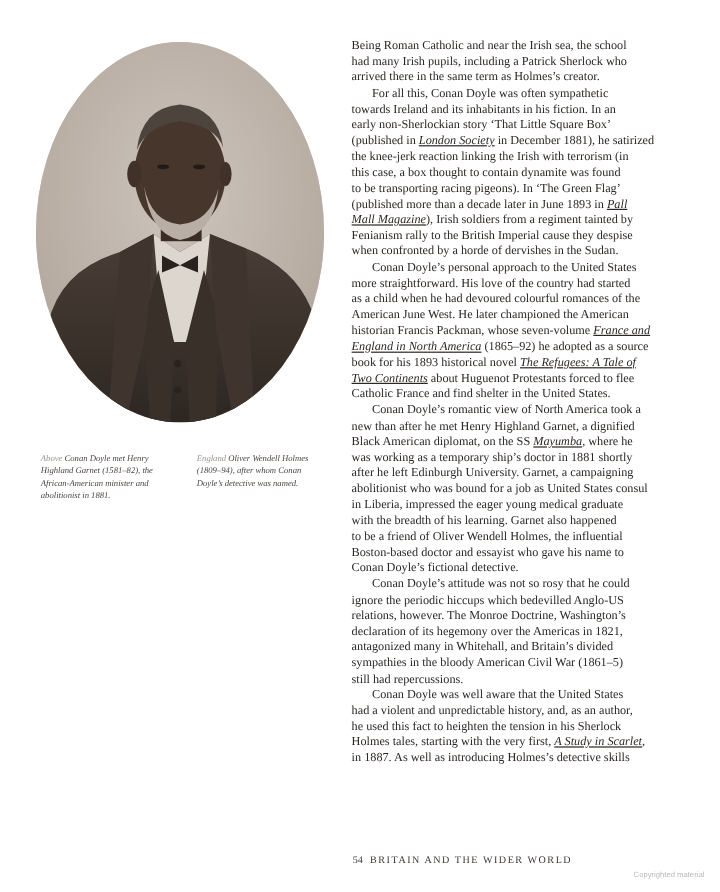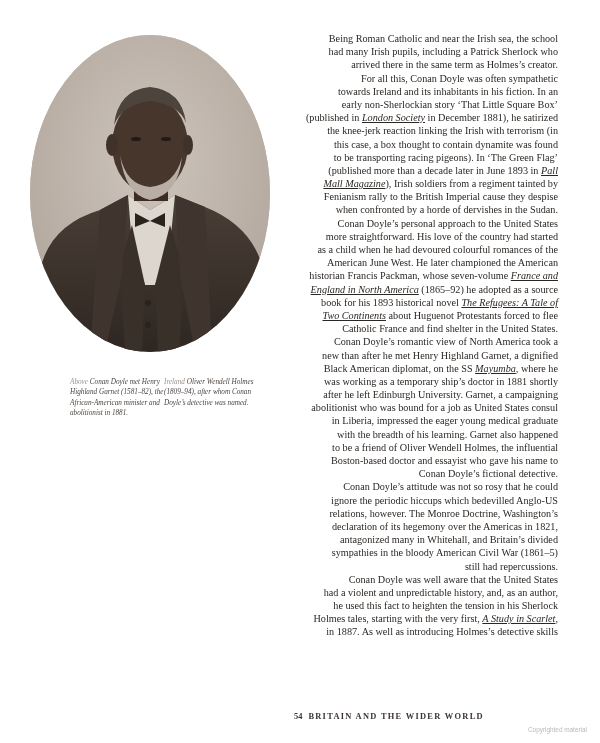--- a/index.html
+++ b/index.html
@@ -10,31 +10,31 @@
   .portrait {
     position: absolute; left: 30px; top: 35px; width: 240px; height: 317px;
     border-radius: 50%; overflow: hidden; background: #bfb5ac;
   }
   .portrait svg { display: block; width: 100%; height: 100%; }
   .caption {
     position: absolute; top: 377px; font-style: italic; font-size: 7.2px; line-height: 10.3px;
     color: #4a4440;
   }
   .caption .lead { color: #9a928c; }
-  .caption-left { left: 34px; width: 112px; margin-left: 36px; }
+  .caption-left { left: 34px; width: 112px; }
   .caption-right { left: 164px; width: 104px; }
   .body-text {
     position: absolute; left: 293px; top: 32px; width: 265px; font-size: 10.2px; line-height: 13.18px;
     color: #2b2724; text-align: left;
   }
-  .body-text .ln { display: block; white-space: nowrap; text-align: right; }
+  .body-text .ln { display: block; white-space: nowrap; }
   .body-text .indent { padding-left: 17px; }
   .body-text i { font-style: italic; text-decoration: underline; }
   .footer {
-    position: absolute; left: 294px; top: 712px; font-size: 8.4px; letter-spacing: 1.3px; color: #3a3532; font-weight: bold;
+    position: absolute; left: 294px; top: 712px; font-size: 8.4px; letter-spacing: 1.3px; color: #3a3532;
   }
   .footer .num { letter-spacing: 0; margin-right: 6px; }
   .watermark {
     position: absolute; left: 528px; top: 726px; font-family: "Liberation Sans", "DejaVu Sans", sans-serif;
     font-size: 6.4px; color: #b9b9b9;
   }
 </style>
 </head>
 <body>
 
@@ -85,21 +85,21 @@
 
 <div class="caption caption-left">
   <span class="lead">Above</span>
   <span>Conan Doyle met Henry</span><br>
   <span>Highland Garnet (1581–82), the</span><br>
   <span>African-American minister and</span><br>
   <span>abolitionist in 1881.</span>
 </div>
 
 <div class="caption caption-right">
-  <span class="lead">Ireland</span>
+  <span class="lead">England</span>
   <span>Oliver Wendell Holmes</span><br>
   <span>(1809–94), after whom Conan</span><br>
   <span>Doyle’s detective was named.</span>
 </div>
 
 <div class="body-text">
   <span class="ln">Being Roman Catholic and near the Irish sea, the school</span>
   <span class="ln">had many Irish pupils, including a Patrick Sherlock who</span>
   <span class="ln">arrived there in the same term as Holmes’s creator.</span>
   <span class="ln indent">For all this, Conan Doyle was often sympathetic</span>

